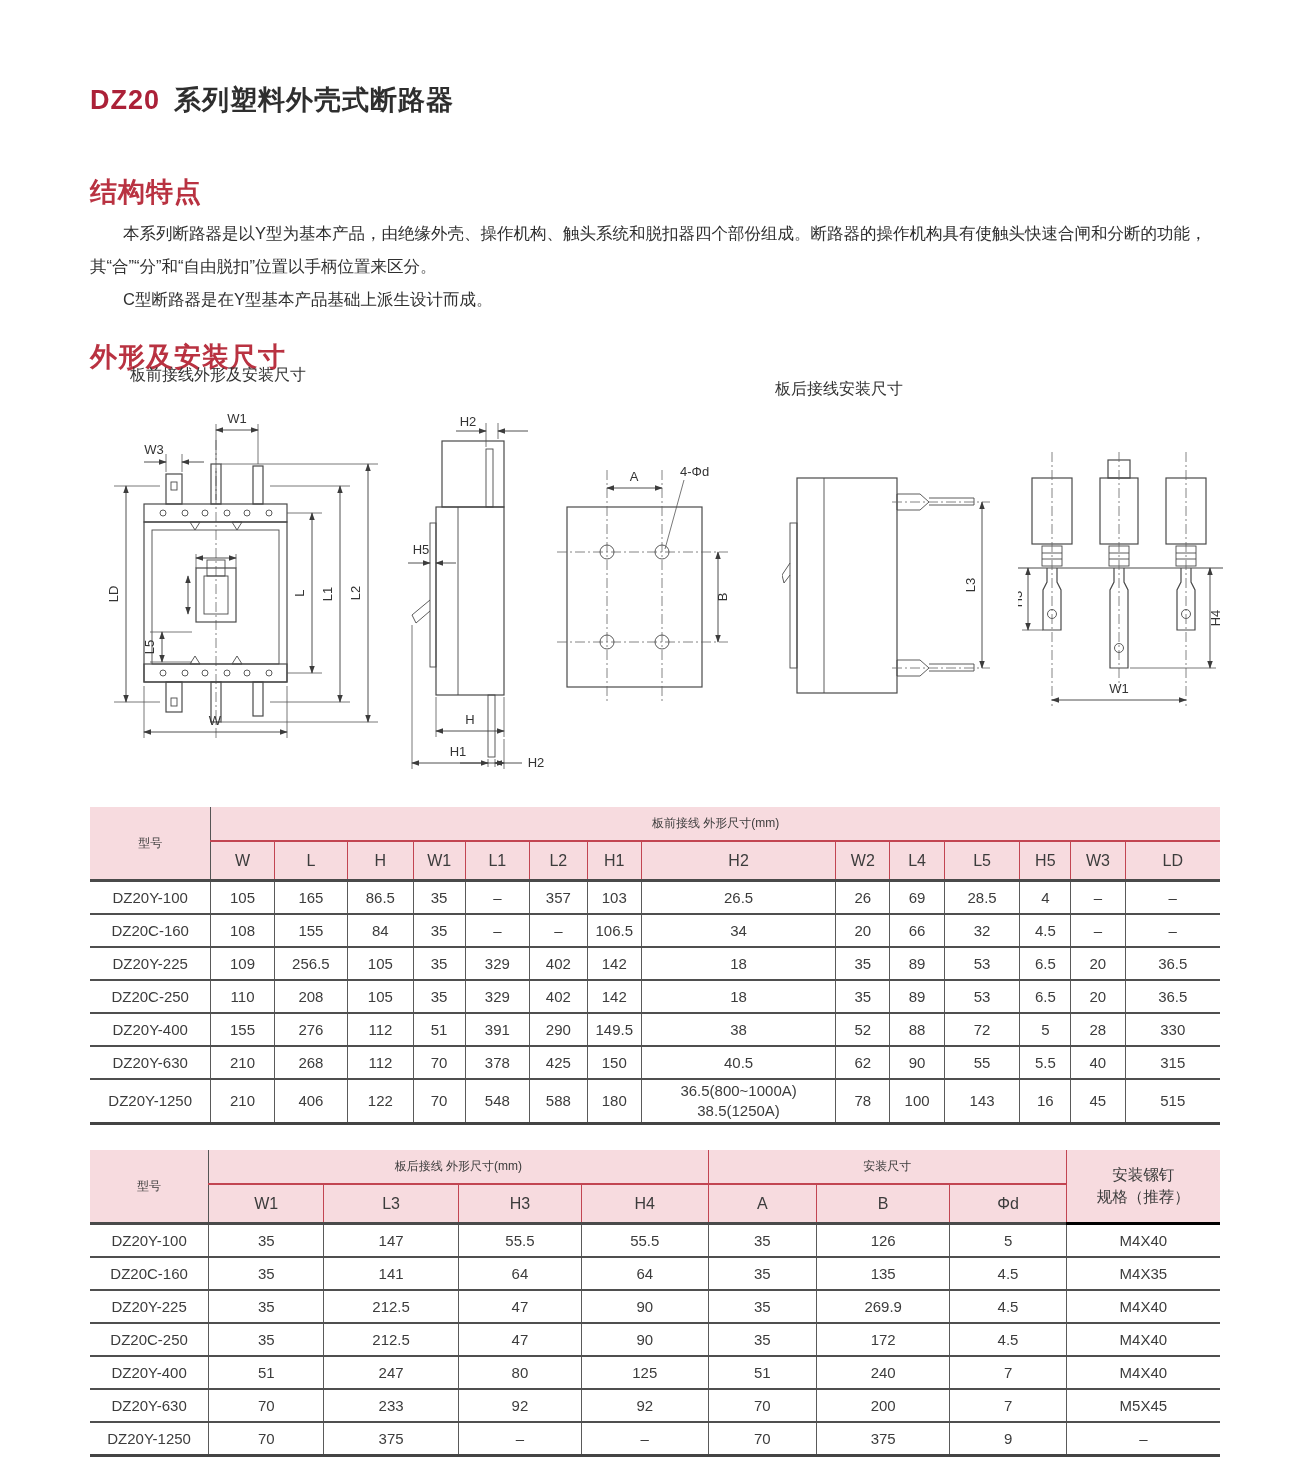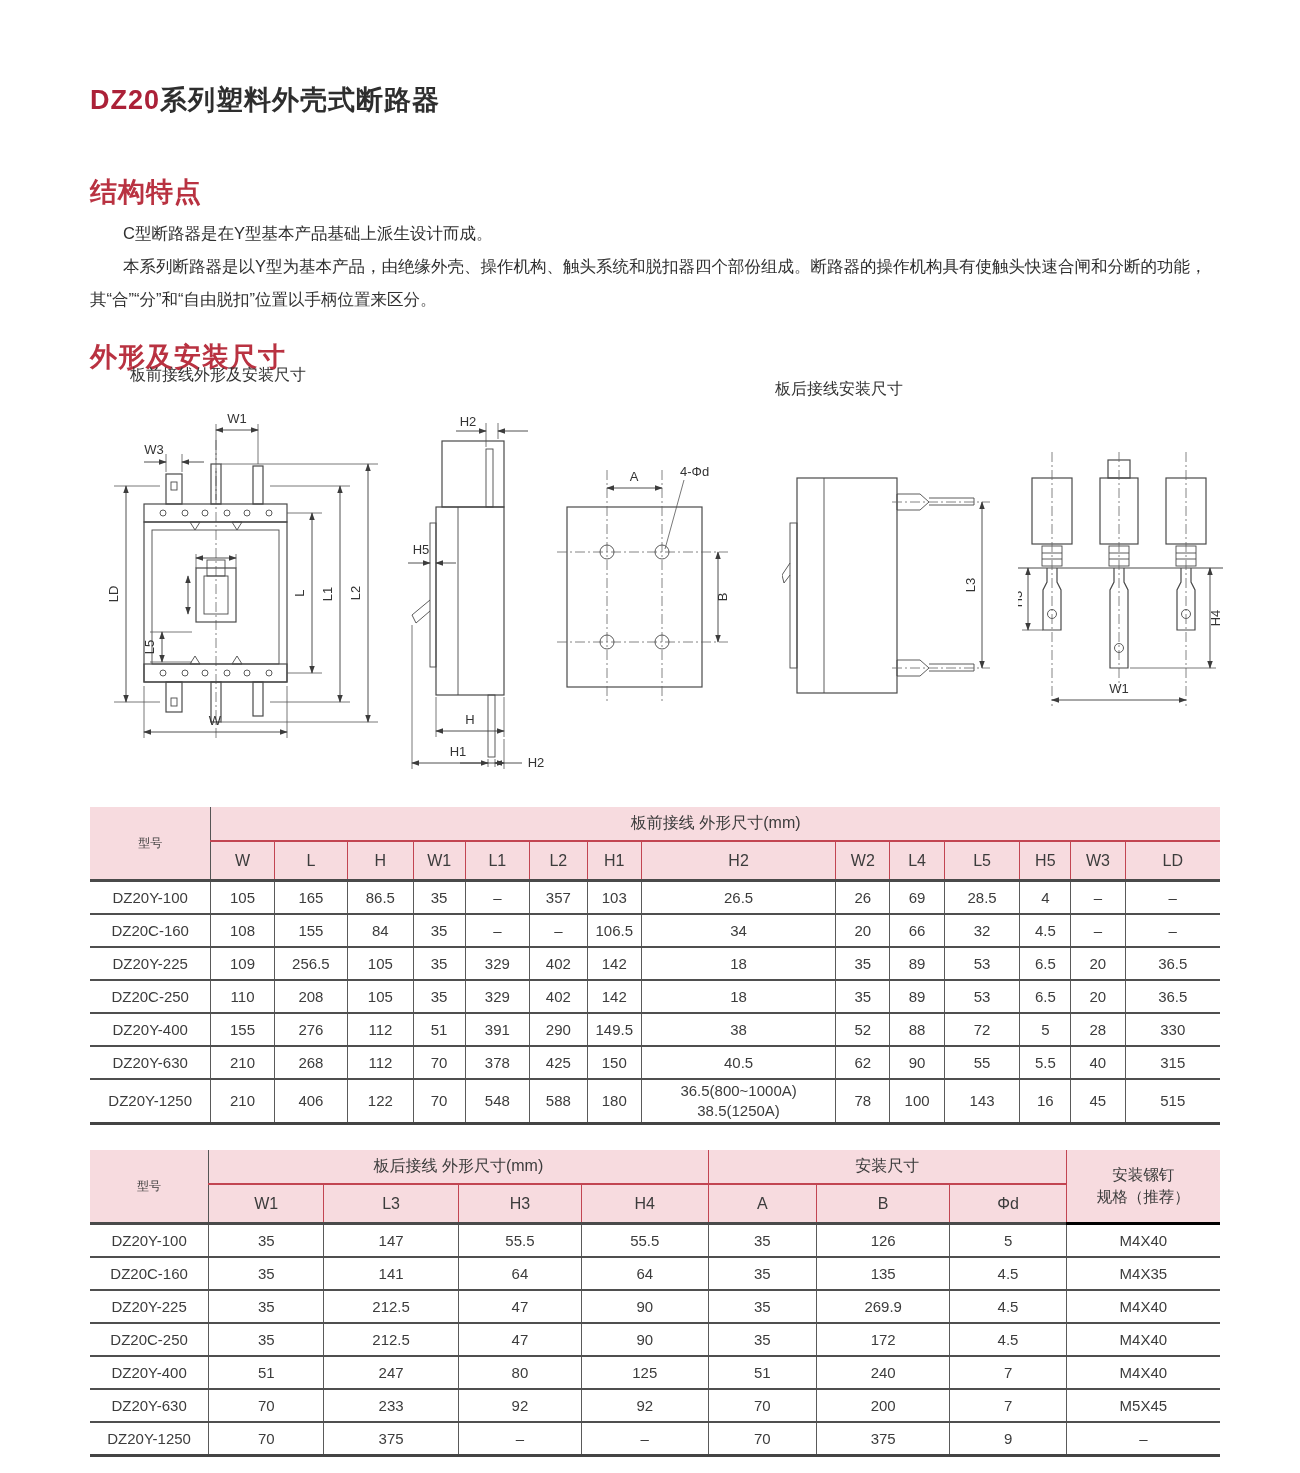--- a/index.html
+++ b/index.html
@@ -1,21 +1,21 @@
 <!DOCTYPE html>
 <html style="--title_red: #ab2138; --heading_red: #b93241; --header_pink: #f7dbdf; --table_red: #c24552;"><head>
 <meta charset="utf-8">
 <style>
   html,body{margin:0;padding:0;background:#fff;}
   .page{position:relative;width:1300px;height:1473px;background:#ffffff;overflow:hidden;
         font-family:"Liberation Sans","DejaVu Sans",sans-serif;color:#333;}
   .abs{position:absolute;}
   
   .doc-title{left:90px;top:82px;font-size:27px;font-weight:bold;color:#2e2e2e;letter-spacing:1px;}
-  .doc-title .code{color:var(--title_red,#ab2138);}
+  .doc-title .code{color:var(--title_red,#ab2138);margin-right:14px;}
   .sec-head{font-size:27px;font-weight:bold;color:var(--heading_red,#b93241);letter-spacing:1px;}
   .h-features{left:90px;top:174px;}
   .h-dims{left:90px;top:339px;}
   
   .para-block{left:90px;top:217px;width:1130px;font-size:16.5px;line-height:33px;color:#2f2f2f;}
   .para-block p{margin:0;text-indent:2em;}
   
   .caption{font-size:16px;color:#333;}
   .cap-front{left:90px;top:365px;margin-left:40px;}
   .cap-rear{left:775px;top:379px;}
@@ -23,21 +23,21 @@
   svg{display:block;}
   .ol{stroke:#4a4a4a;stroke-width:1.2;fill:none;}
   .th{stroke:#4a4a4a;stroke-width:0.9;fill:none;}
   .ext{stroke:#555;stroke-width:0.8;fill:none;}
   .dim{stroke:#3c3c3c;stroke-width:0.9;fill:none;}
   .cl{stroke:#666;stroke-width:0.8;fill:none;stroke-dasharray:10 3 2 3;}
   .dtxt{font-size:13px;fill:#333;font-family:"Liberation Sans","DejaVu Sans",sans-serif;}
   
   .dim-table{border-collapse:collapse;table-layout:fixed;width:1130px;font-size:15px;color:#3c3c3c;}
   .dim-table th{font-weight:normal;background:var(--header_pink,#f7dbdf);}
-  .dim-table .group-th{height:31px;border-bottom:2px solid var(--table_red,#c24552);font-size:16px;text-align:center;}
+  .dim-table .group-th{height:31px;border-bottom:2px solid var(--table_red,#c24552);font-size:12px;text-align:center;}
   .dim-table .model-th{border-right:1px solid #555;border-bottom:3px solid #4a4a4a;font-size:12px;}
   .dim-table .sub-th{height:35px;border-right:1px solid var(--table_red,#c24552);border-bottom:3px solid #4a4a4a;font-size:16px;}
   .dim-table .sub-th:last-child{border-right:none;}
   .dim-table .screw-th{border-left:1px solid var(--table_red,#c24552);border-bottom:3px solid #000000;white-space:pre-line;font-size:15.5px;line-height:22px;}
   .dim-table td{height:29px;text-align:center;border-right:1px solid #5a5a5a;border-bottom:2px solid #4f4f4f;
                 padding:1px 2px;white-space:pre-line;line-height:20px;}
   .dim-table td:last-child{border-right:none;}
   .dim-table tr:last-child td{border-bottom:3px solid #444;}
   .t-front{left:90px;top:807px;}
   .t-rear{left:90px;top:1150px;}
@@ -47,22 +47,22 @@
 <body>
 
 <div class="page">
 
   <div class="abs doc-title">
     <span class="code">DZ20</span><span>系列塑料外壳式断路器</span>
   </div>
 
   <div class="abs sec-head h-features">结构特点</div>
   <div class="abs para-block">
+    <p>本系列断路器是以Y型为基本产品，由绝缘外壳、操作机构、触头系统和脱扣器四个部份组成。断路器的操作机构具有使触头快速合闸和分断的功能，其“合”“分”和“自由脱扣”位置以手柄位置来区分。</p>
     <p>C型断路器是在Y型基本产品基础上派生设计而成。</p>
-    <p>本系列断路器是以Y型为基本产品，由绝缘外壳、操作机构、触头系统和脱扣器四个部份组成。断路器的操作机构具有使触头快速合闸和分断的功能，其“合”“分”和“自由脱扣”位置以手柄位置来区分。</p>
   </div>
 
   <div class="abs sec-head h-dims">外形及安装尺寸</div>
   <div class="abs caption cap-front">板前接线外形及安装尺寸</div>
   <div class="abs caption cap-rear">板后接线安装尺寸</div>
 
   <svg class="abs" style="left:100px;top:410px" width="290" height="338" viewBox="0 0 290 338">
     <defs>
       <marker id="ar1" viewBox="0 0 10 10" refX="9" refY="5" markerWidth="9" markerHeight="9" orient="auto-start-reverse">
         <path d="M0,1.5 L10,5 L0,8.5 z" fill="#3c3c3c"></path>

